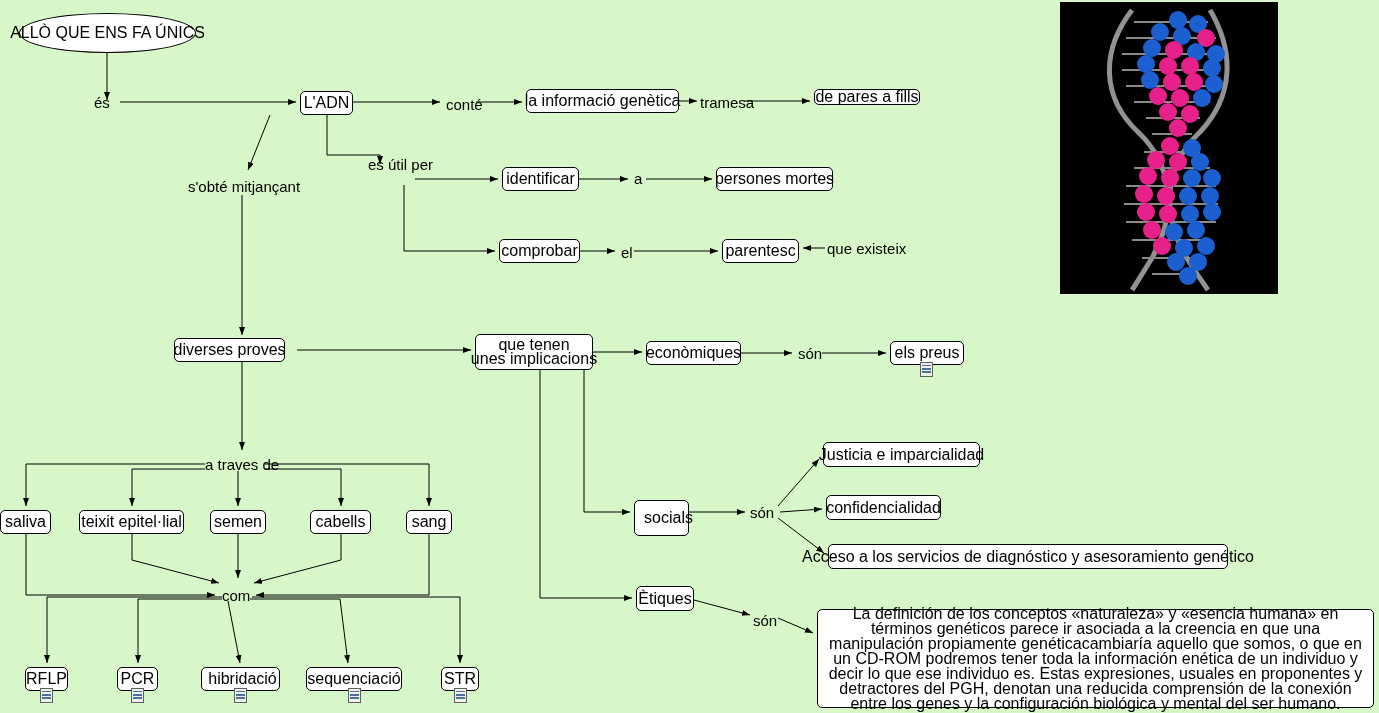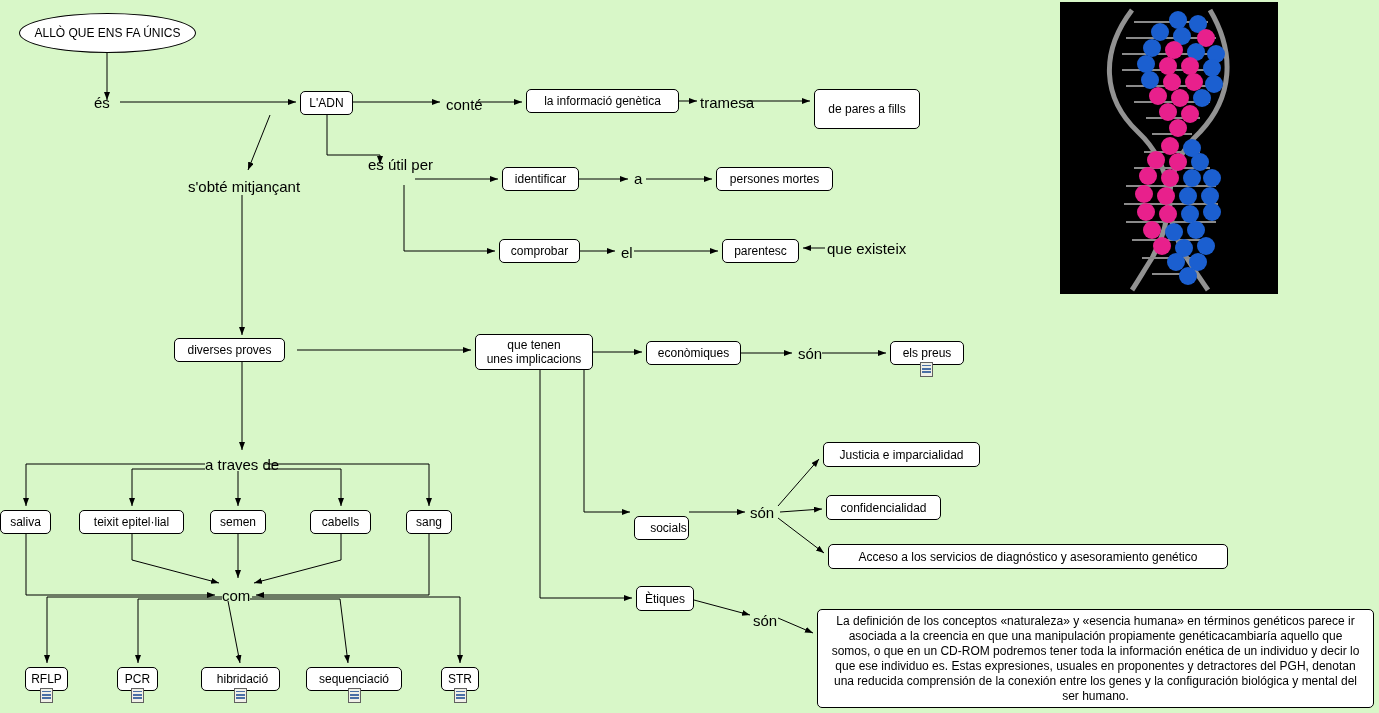--- a/index.html
+++ b/index.html
@@ -22,21 +22,21 @@
     height: 713px;
     pointer-events: none;
   }
   .node {
     position: absolute;
     box-sizing: border-box;
     background: #ffffff;
     border: 1px solid #000000;
     border-radius: 5px;
     color: #000000;
-    font-size: 12px;
+    font-size: 16px;
     line-height: 14px;
     text-align: center;
     display: flex;
     align-items: center;
     justify-content: center;
     padding: 2px 6px;
     white-space: pre;
   }
   .node.oval {
     border-radius: 50%;
@@ -237,31 +237,31 @@
           <circle cx="116" cy="260" r="9" fill="#1b5fd0"></circle>
         <circle cx="138" cy="260" r="9" fill="#1b5fd0"></circle>
           <circle cx="128" cy="274" r="9" fill="#1b5fd0"></circle>
       </g>
     </svg>
   </div>
 
   <div class="node oval" style="left:19px;top:13px;width:177px;height:40px;">ALLÒ QUE ENS FA ÚNICS</div>
   <div class="node" style="left:300px;top:91px;width:53px;height:24px;">L'ADN</div>
   <div class="node" style="left:526px;top:89px;width:153px;height:24px;">la informació genètica</div>
-  <div class="node" style="left:814px;top:89px;width:106px;height:40px;">de pares a fills</div>
+  <div class="node" style="left:814px;top:89px;width:106px;height:16px;">de pares a fills</div>
   <div class="node" style="left:502px;top:167px;width:77px;height:24px;">identificar</div>
   <div class="node" style="left:716px;top:167px;width:117px;height:24px;">persones mortes</div>
   <div class="node" style="left:499px;top:239px;width:81px;height:24px;">comprobar</div>
   <div class="node" style="left:722px;top:239px;width:77px;height:24px;">parentesc</div>
   <div class="node" style="left:174px;top:338px;width:111px;height:24px;">diverses proves</div>
   <div class="node" style="left:475px;top:334px;width:118px;height:36px;">que tenen
 unes implicacions</div>
   <div class="node" style="left:646px;top:341px;width:95px;height:24px;">econòmiques</div>
   <div class="node" style="left:890px;top:341px;width:74px;height:24px;">els preus</div>
-  <div class="node" style="left:634px;top:516px;width:55px;height:24px;padding-left:20px;">socials</div>
+  <div class="node" style="left:634px;top:500px;width:55px;height:36px;padding-left:20px;">socials</div>
   <div class="node" style="left:823px;top:442px;width:157px;height:25px;">Justicia e imparcialidad</div>
   <div class="node" style="left:826px;top:495px;width:115px;height:25px;">confidencialidad</div>
   <div class="node" style="left:828px;top:544px;width:400px;height:25px;">Acceso a los servicios de diagnóstico y asesoramiento genético</div>
   <div class="node" style="left:636px;top:586px;width:58px;height:25px;">Ètiques</div>
   <div class="node" style="left:0px;top:510px;width:51px;height:24px;">saliva</div>
   <div class="node" style="left:79px;top:510px;width:105px;height:24px;">teixit epitel·lial</div>
   <div class="node" style="left:210px;top:510px;width:56px;height:24px;">semen</div>
   <div class="node" style="left:310px;top:510px;width:61px;height:24px;">cabells</div>
   <div class="node" style="left:406px;top:510px;width:46px;height:24px;">sang</div>
   <div class="node" style="left:25px;top:667px;width:43px;height:24px;">RFLP</div>

